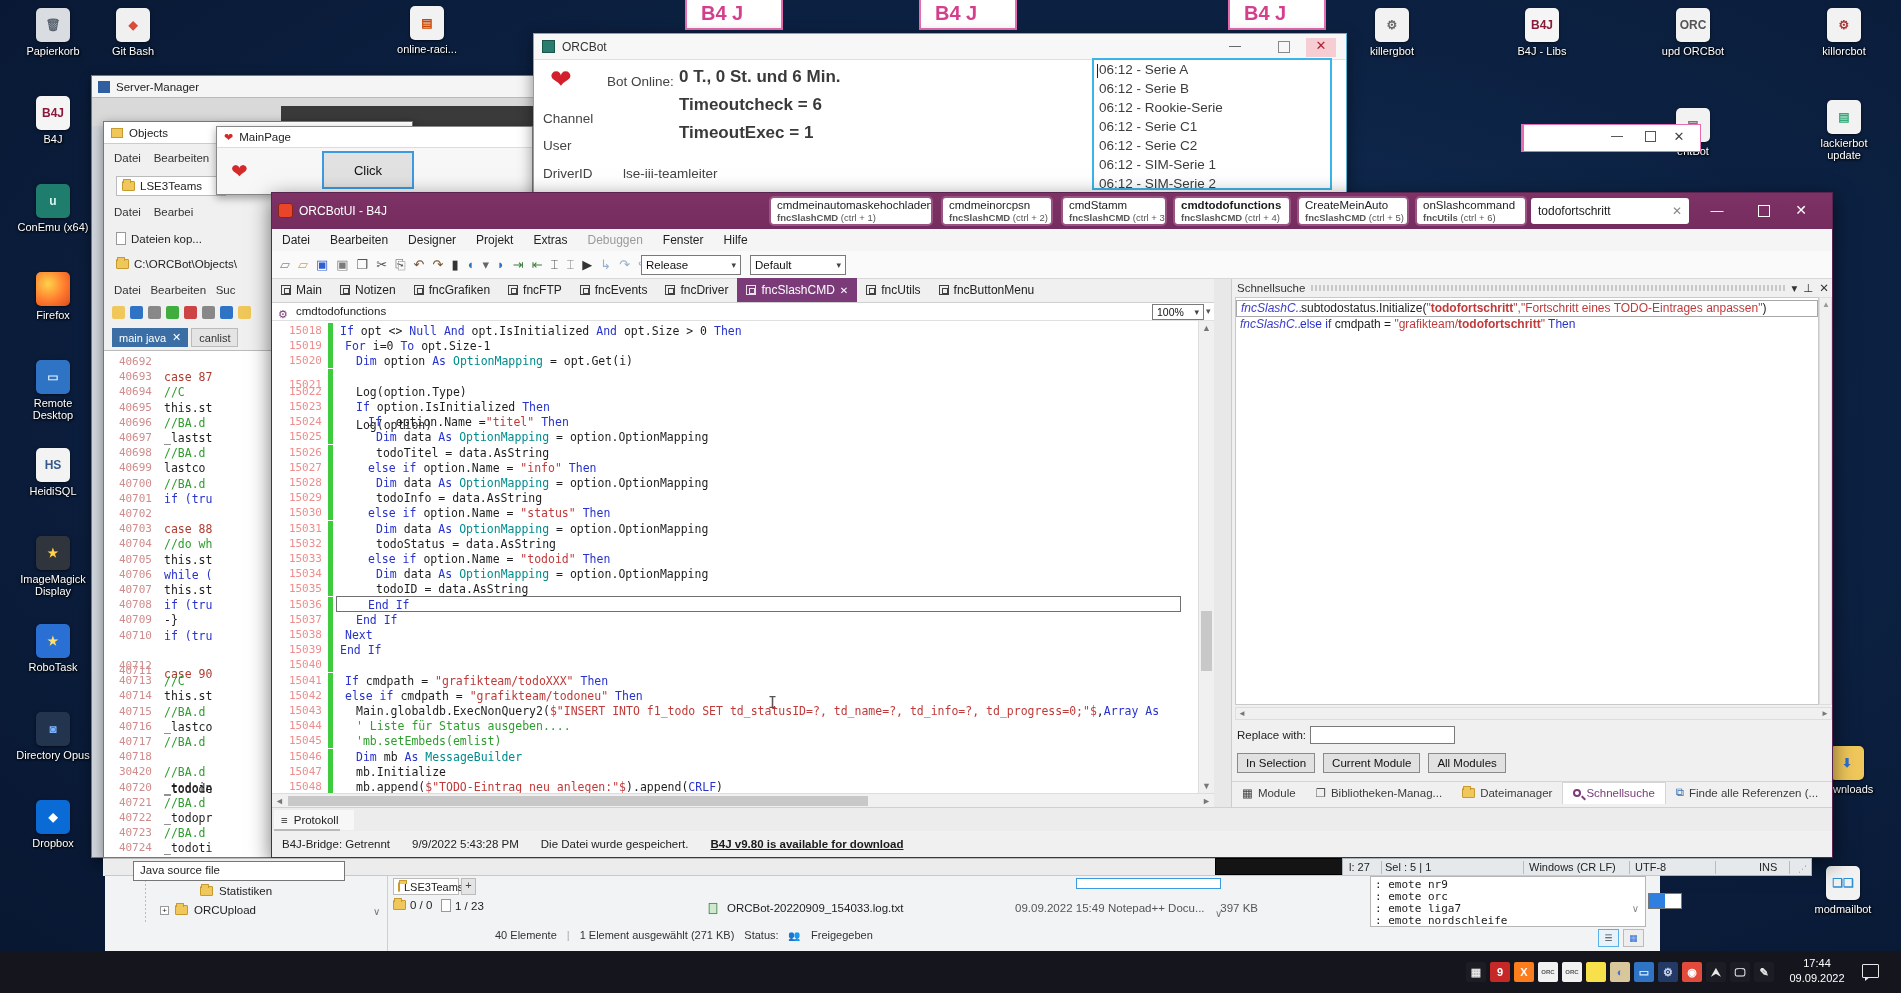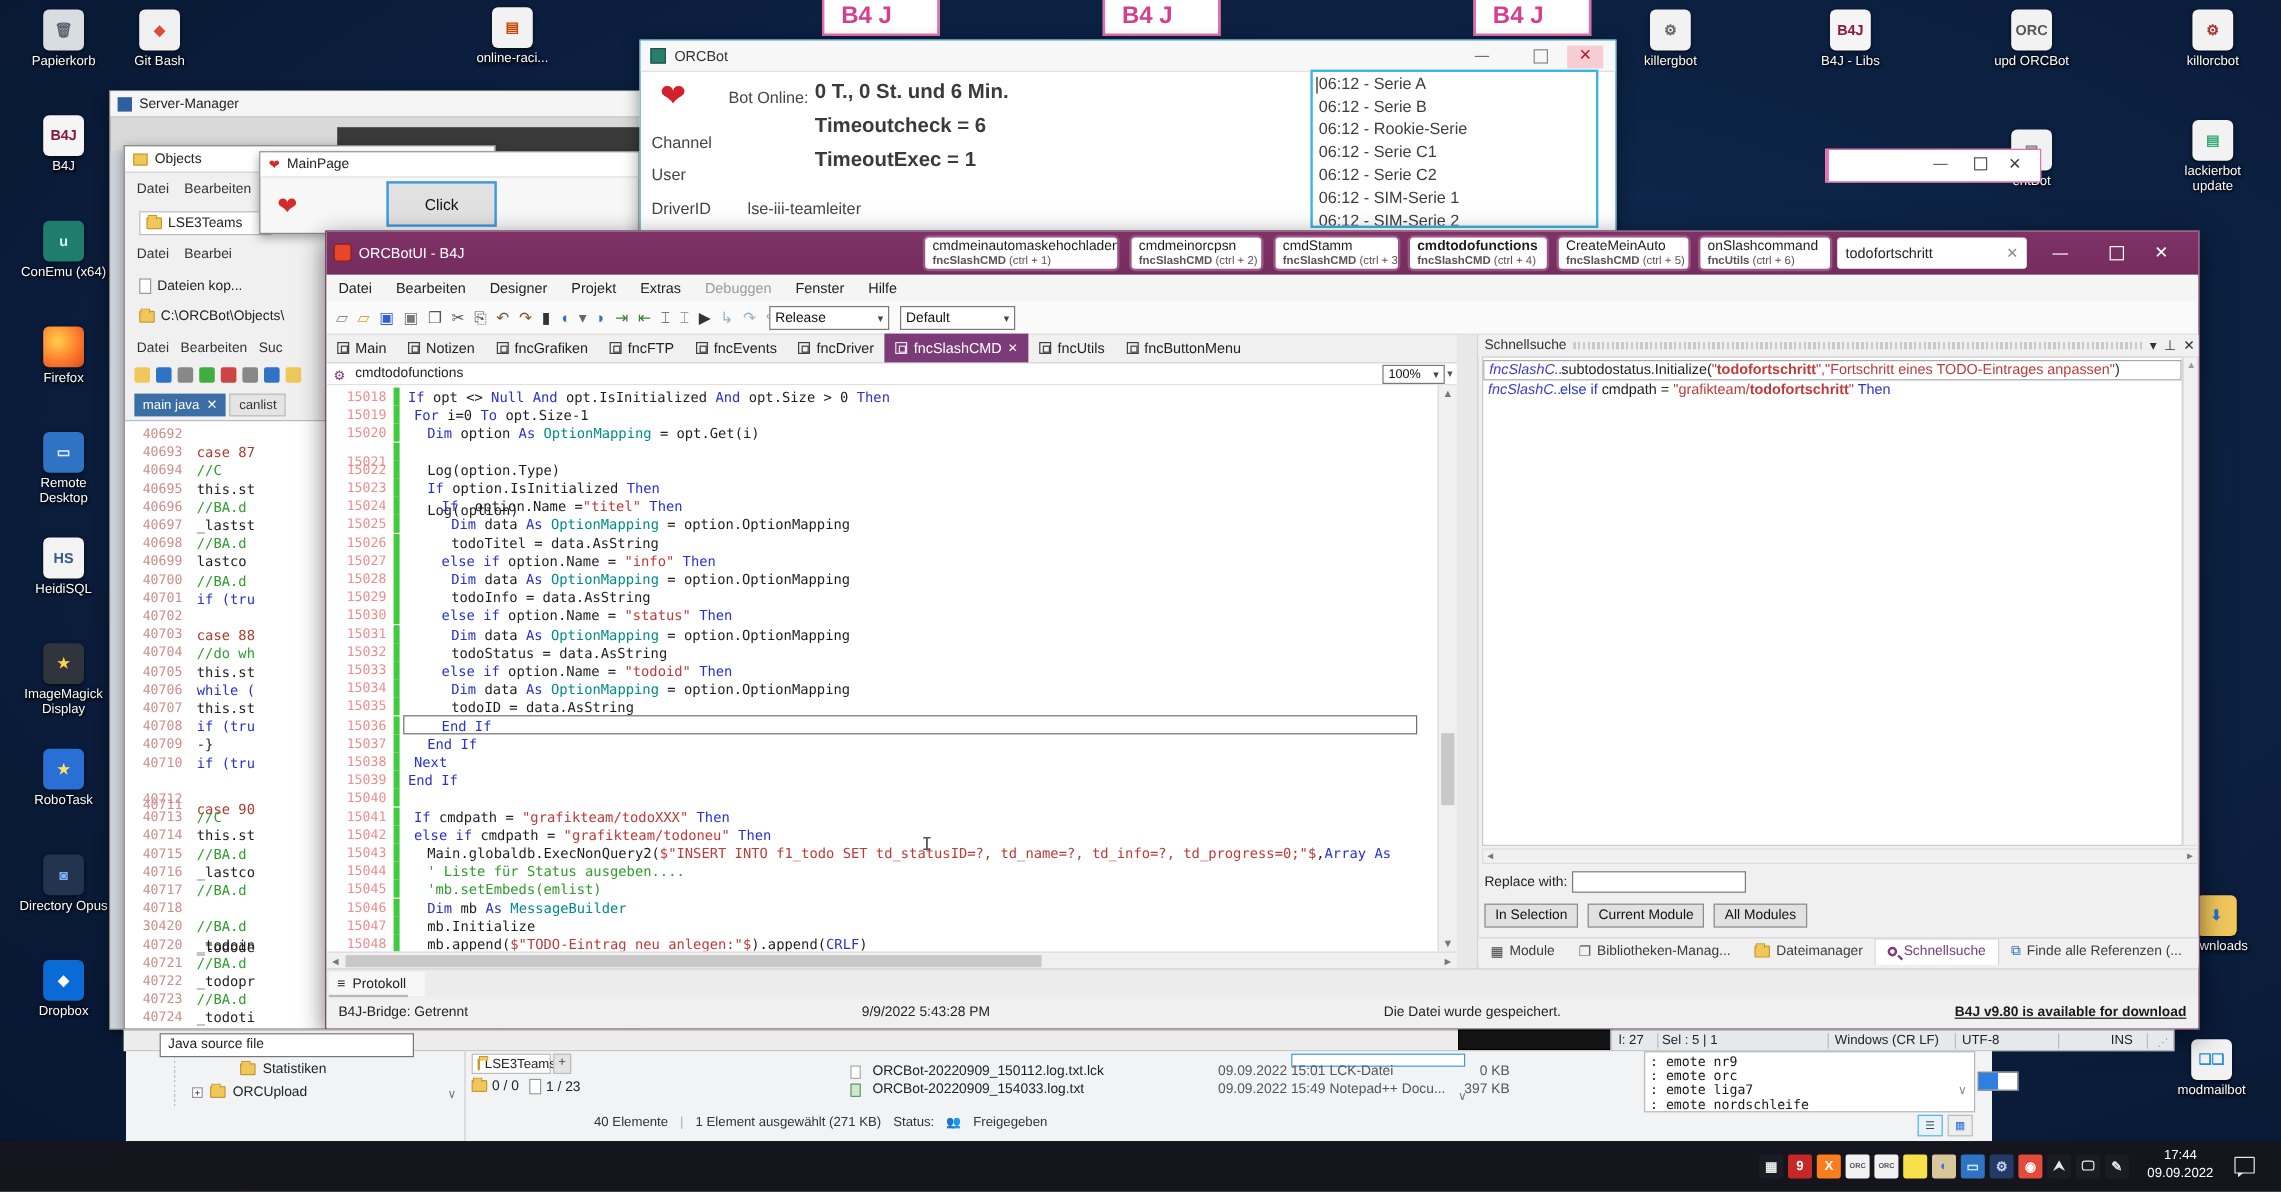--- a/index.html
+++ b/index.html
@@ -583,21 +583,21 @@
           </div>
         </div>
       </div>
       <div style="position: absolute; left: 0px; top: 614px; right: 0px; height: 24px; background: rgb(236, 236, 236); border-top: 1px solid rgb(208, 208, 208);">
         <div style="position: absolute; left: 2px; top: 2px; width: 80px; height: 20px; background: rgb(247, 247, 247); display: flex; align-items: center; gap: 6px; padding: 0px 7px; font-size: 11.5px; color: rgb(34, 34, 34);">
           <span>≡</span>
           <span>Protokoll</span>
         </div>
         <div style="position: absolute; left: 2px; top: 21px; width: 66px; height: 3px; background: rgb(185, 185, 185);"></div>
       </div>
-      <div style="position: absolute; left: 0px; top: 638px; right: 0px; height: 26px; background: rgb(240, 240, 240); display: flex; align-items: center; gap: 22px; padding: 0px 10px; font-size: 11.5px; color: rgb(34, 34, 34); justify-content: space-between;">
+      <div style="position: absolute; left: 0px; top: 638px; right: 0px; height: 26px; background: rgb(240, 240, 240); display: flex; align-items: center; gap: 22px; padding: 0px 10px; font-size: 11.5px; color: rgb(34, 34, 34);">
         <span>B4J-Bridge: Getrennt</span>
         <span>9/9/2022 5:43:28 PM</span>
         <span>Die Datei wurde gespeichert.</span>
         <span style="font-weight: bold; text-decoration: underline; color: rgb(26, 26, 26);">B4J v9.80 is available for download</span>
       </div>
     </div>
     <div style="position: absolute; left: 103px; top: 858px; width: 1239px; height: 18px; background: rgb(236, 236, 236); border-top: 1px solid rgb(187, 187, 187);"></div>
     <div style="position: absolute; left: 1215px; top: 858px; width: 130px; height: 17px; background: rgb(20, 20, 20); border: 1px solid rgb(0, 0, 0);"></div>
     <div style="position: absolute; left: 1342px; top: 858px; width: 470px; height: 18px; background: rgb(230, 233, 236); border: 1px solid rgb(170, 178, 186);">
       <div style="position: absolute; left: 6px; top: 2px; font-size: 11px; color: rgb(34, 34, 34); white-space: nowrap;">l: 27</div>
@@ -632,27 +632,20 @@
       <div style="position: absolute; left: 356px; top: 2px; width: 15px; height: 17px; background: rgb(228, 228, 228); border: 1px solid rgb(187, 187, 187); font-size: 11px; text-align: center; color: rgb(68, 68, 68);">+</div>
       <div style="position: absolute; left: 288px; top: 23px; display: flex; align-items: center; gap: 4px; font-size: 11.5px; color: rgb(34, 34, 34);">
         <span class="folder14"></span>
         <span>0 / 0</span>
       </div>
       <div style="position: absolute; left: 336px; top: 23px; display: flex; align-items: center; gap: 4px; font-size: 11.5px; color: rgb(34, 34, 34);">
         <span class="page11"></span>
         <span>1 / 23</span>
       </div>
       <div style="position: absolute; left: 971px; top: 2px; width: 145px; height: 11px; border: 1px solid rgb(61, 154, 224); background: rgb(255, 255, 255);"></div>
-      <div class="filerow" style="position: absolute; left: 598px; top: 11px; width: 625px; height: 14px;">
-        <span class="page11" style="position: absolute; left: 5px; top: 0px; transform: scale(0.85);"></span>
-        <span style="position: absolute; left: 24px; top: 0px;">ORCBot-20220909_150112.log.txt.lck</span>
-        <span style="position: absolute; left: 312px; top: 0px; color: rgb(85, 85, 85);">09.09.2022 15:01</span>
-        <span style="position: absolute; left: 405px; top: 0px; color: rgb(85, 85, 85);">LCK-Datei</span>
-        <span style="position: absolute; left: 510px; top: 0px; width: 45px; text-align: right; color: rgb(85, 85, 85);">0 KB</span>
-      </div>
       <div class="filerow" style="position: absolute; left: 598px; top: 26px; width: 625px; height: 14px;">
         <span class="page11" style="position: absolute; left: 5px; top: 0px; transform: scale(0.85); background: rgb(207, 232, 207); border-color: rgb(74, 138, 74);"></span>
         <span style="position: absolute; left: 24px; top: 0px;">ORCBot-20220909_154033.log.txt</span>
         <span style="position: absolute; left: 312px; top: 0px; color: rgb(85, 85, 85);">09.09.2022 15:49</span>
         <span style="position: absolute; left: 405px; top: 0px; color: rgb(85, 85, 85);">Notepad++ Docu...</span>
         <span style="position: absolute; left: 510px; top: 0px; width: 45px; text-align: right; color: rgb(85, 85, 85);">397 KB</span>
       </div>
       <div style="position: absolute; left: 1110px; top: 32px; font-size: 10px; color: rgb(119, 119, 119);">∨</div>
       <div style="position: absolute; left: 390px; top: 53px; display: flex; align-items: center; gap: 10px; font-size: 11px; color: rgb(51, 51, 51);">
         <span>40 Elemente</span>

